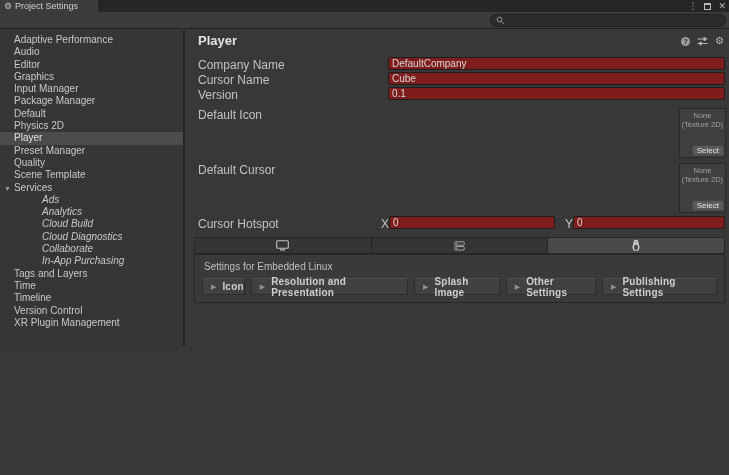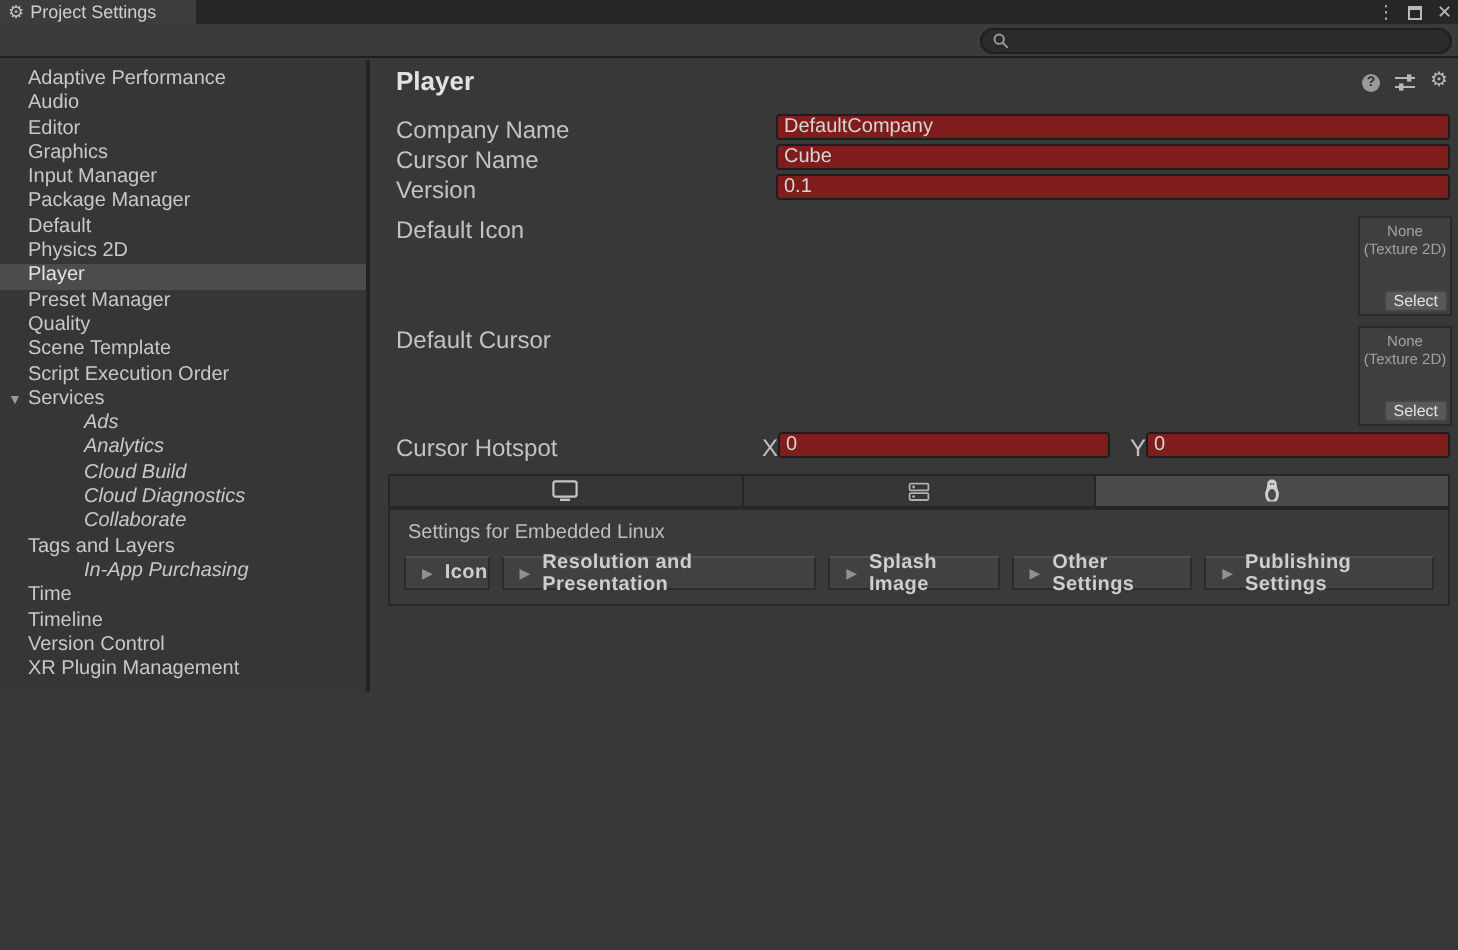--- a/index.html
+++ b/index.html
@@ -96,31 +96,30 @@
       <div class="si">Editor</div>
       <div class="si">Graphics</div>
       <div class="si">Input Manager</div>
       <div class="si">Package Manager</div>
       <div class="si">Default</div>
       <div class="si">Physics 2D</div>
       <div class="si selected">Player</div>
       <div class="si">Preset Manager</div>
       <div class="si">Quality</div>
       <div class="si">Scene Template</div>
-      <div class="si">Script Execution Order</div>
       <div class="si haskids">
         <span class="caret">▼</span><span>Services</span>
       </div>
       <div class="si child">Ads</div>
       <div class="si child">Analytics</div>
       <div class="si child">Cloud Build</div>
       <div class="si child">Cloud Diagnostics</div>
       <div class="si child">Collaborate</div>
+      <div class="si child">In-App Purchasing</div>
       <div class="si">Tags and Layers</div>
-      <div class="si child">In-App Purchasing</div>
       <div class="si">Time</div>
       <div class="si">Timeline</div>
       <div class="si">Version Control</div>
       <div class="si">XR Plugin Management</div>
     </div>
 
     <div class="main">
       <div class="page-title">Player</div>
       <div class="hdr-icons">
         <span class="helpicon">?</span>

